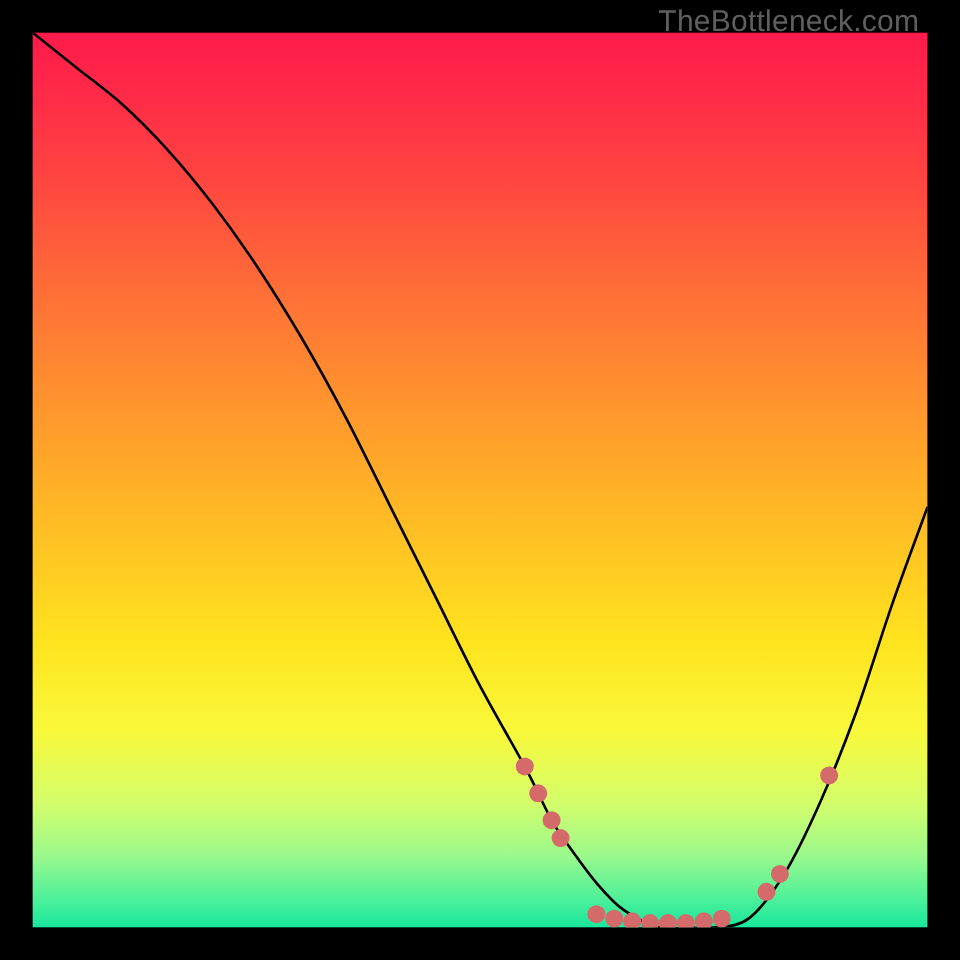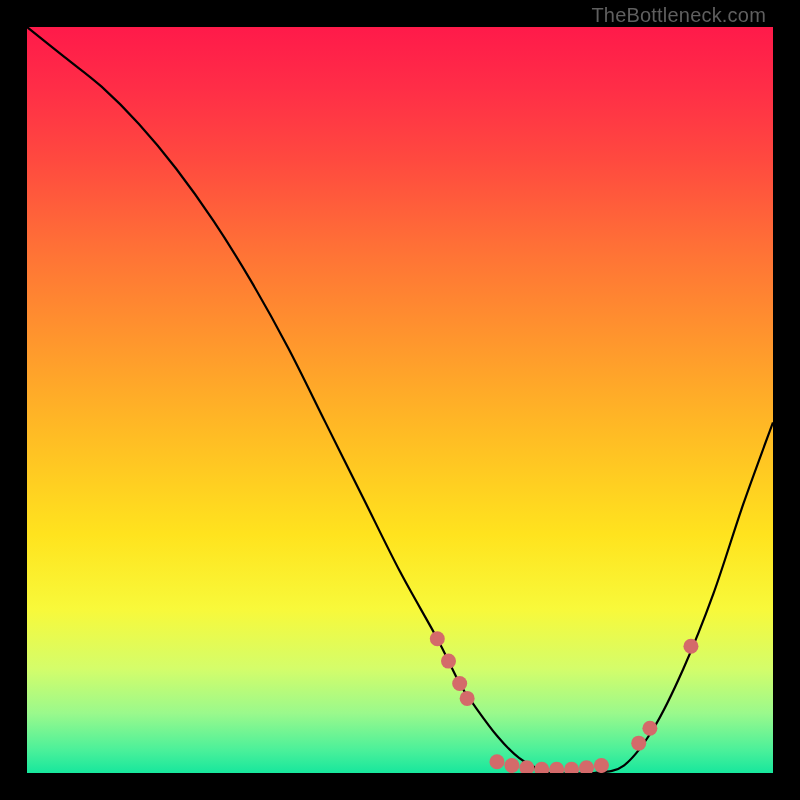--- a/index.html
+++ b/index.html
@@ -24,21 +24,21 @@
     left: 0;
     top: 0;
     width: 746px;
     height: 746px;
   }
   .watermark {
     position: absolute;
     right: 34px;
     top: 4px;
     color: #5f5f5f;
-    font-size: 20px;
+    font-size: 25px;
     font-weight: 500;
     letter-spacing: 0.2px;
   }
 </style>
 </head>
 <body>
 
 <div class="watermark">TheBottleneck.com</div>
 
 <div class="frame">

